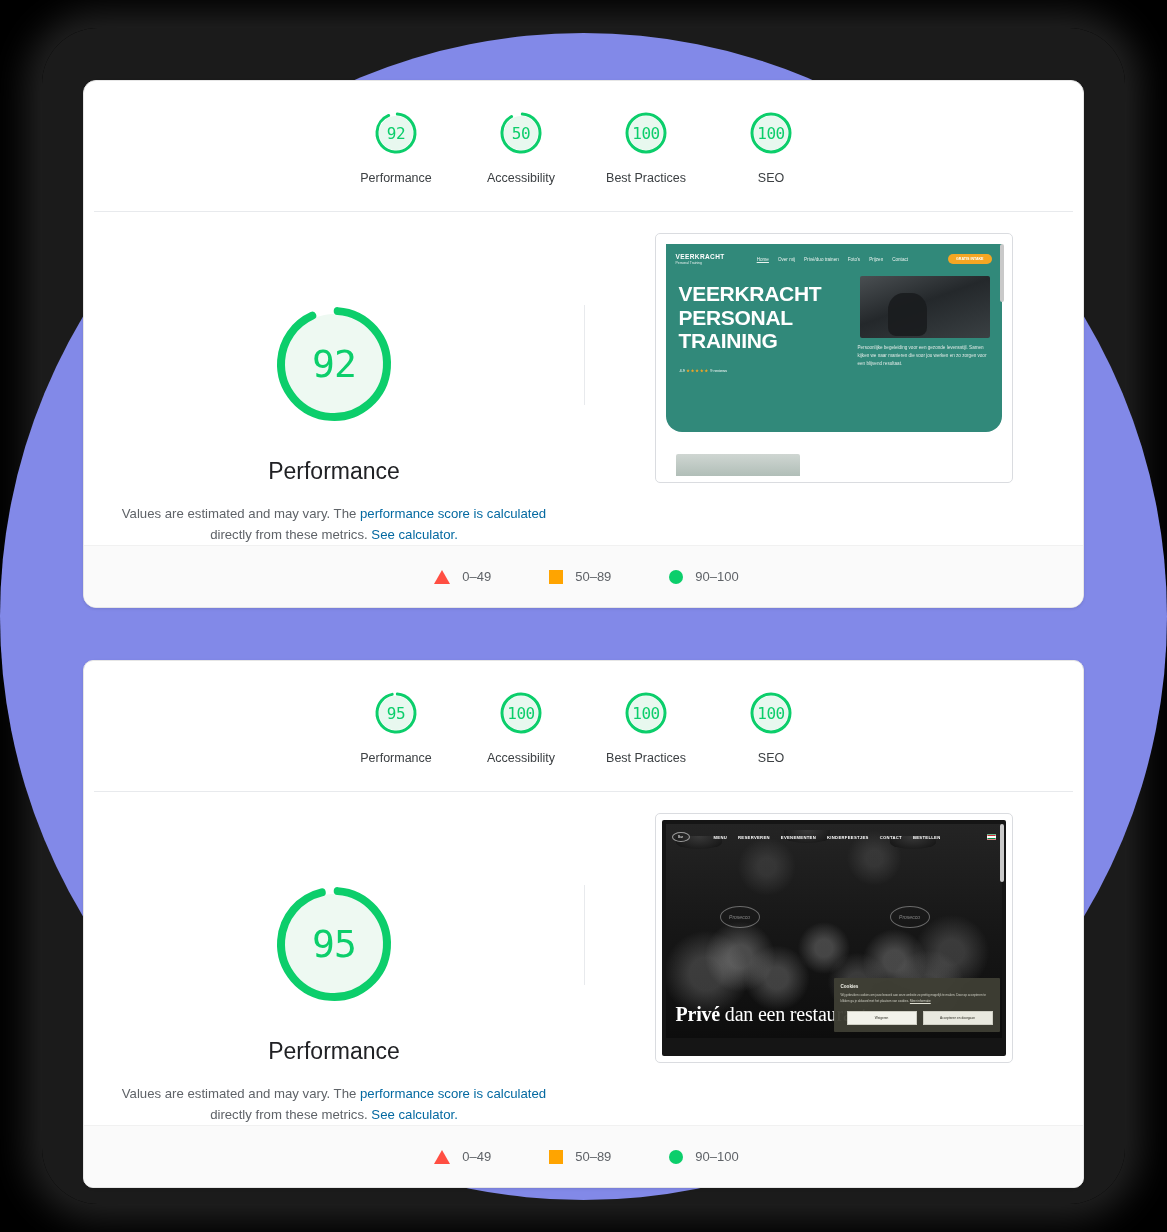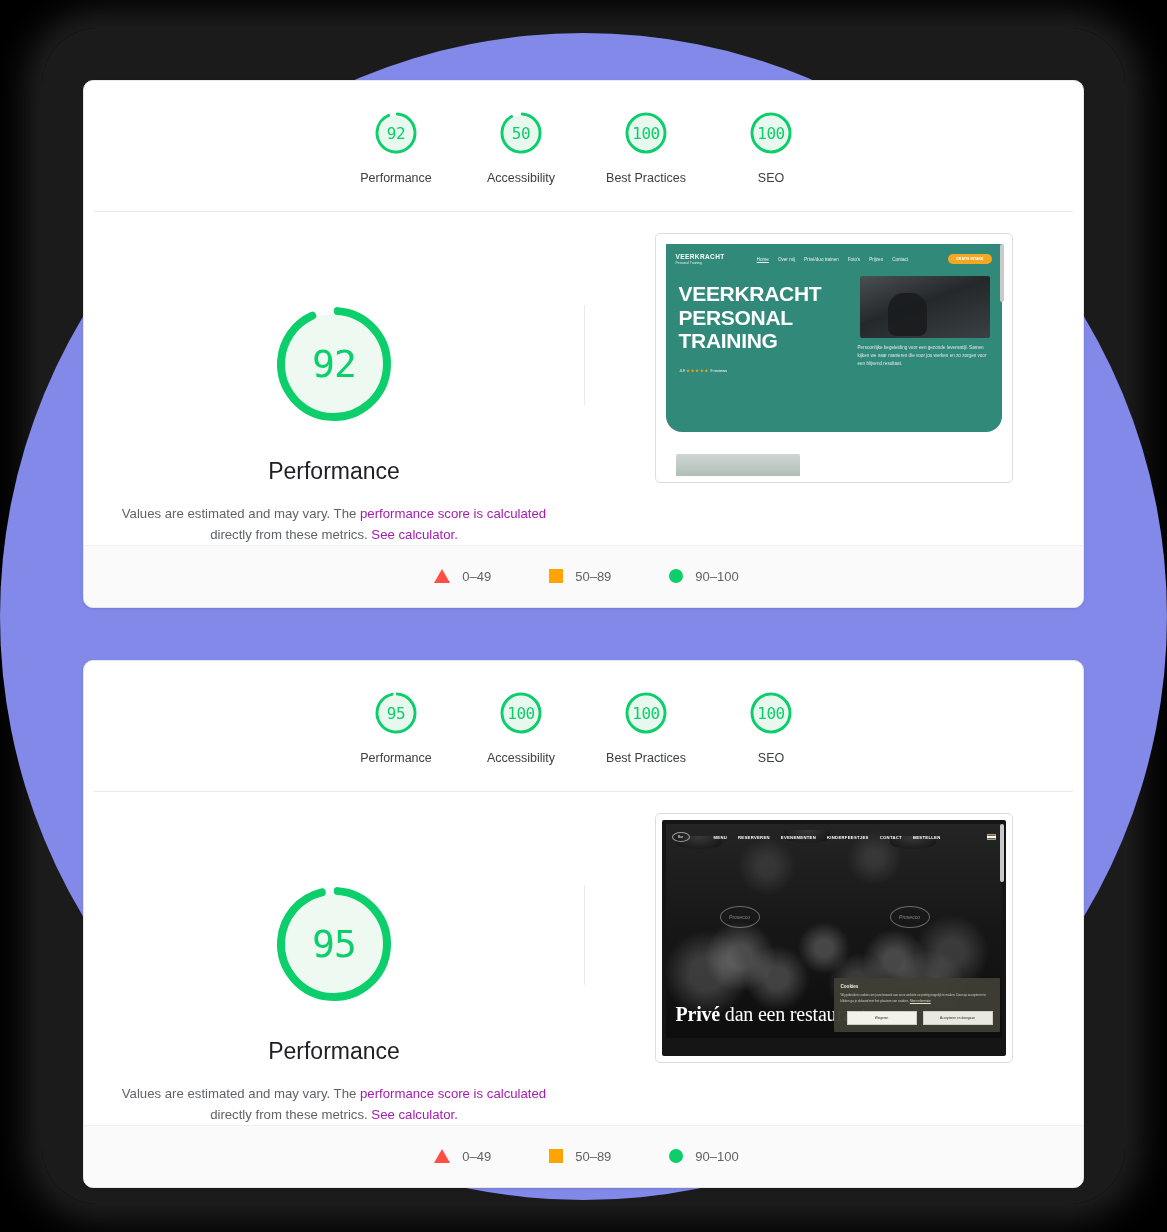--- a/index.html
+++ b/index.html
@@ -37,21 +37,21 @@
   
   .card {
     position: absolute;
     left: 83px; width: 1001px;
     background: #ffffff;
     border: 1px solid #e6e6e6;
     border-radius: 10px;
     box-shadow: 0 1px 3px rgba(0,0,0,0.10);
     overflow: hidden;
   }
-  .card-1 { top: 80px;  height: 528px; }
+  .card-1 { top: 80px;  height: 528px; border-radius: 13px; }
   .card-2 { top: 660px; height: 528px; }
 
   
   .summary {
     display: flex;
     justify-content: center;
     gap: 0px;
     padding-top: 28px;
   }
   .summary-item {
@@ -113,21 +113,21 @@
     font-weight: 400;
   }
   .detail-desc {
     margin-top: 18px;
     width: 430px;
     text-align: center;
     font-size: 13.2px;
     line-height: 1.62;
     color: #5f6368;
   }
-  .detail-desc a { color: #a21caf; text-decoration: none; }
+  .detail-desc a { color: #0369a1; text-decoration: none; }
 
   .vdivider {
     position: absolute;
     left: 500px; top: 93px;
     width: 1px; height: 100px;
     background: #e8eaed;
   }
 
   
   .detail-right {
@@ -305,21 +305,21 @@
   
   .legend {
     position: absolute; left: 0; right: 0; bottom: 0;
     height: 62px;
     background: #fafafa;
     border-top: 1px solid #f1f1f1;
     display: flex; align-items: center; justify-content: center;
     gap: 58px;
     padding-left: 6px;
   }
-  .legend-item { display: flex; align-items: flex-start; gap: 12px; }
+  .legend-item { display: flex; align-items: flex-end; gap: 12px; }
   .legend-label { font-size: 13px; color: #5f6368; }
   .shape-triangle {
     width: 0; height: 0;
     border-left: 8px solid transparent;
     border-right: 8px solid transparent;
     border-bottom: 14px solid #ff4e42;
   }
   .shape-square { width: 14px; height: 14px; background: #ffa400; }
   .shape-circle { width: 14px; height: 14px; border-radius: 50%; background: #0cce6b; }
 </style>

